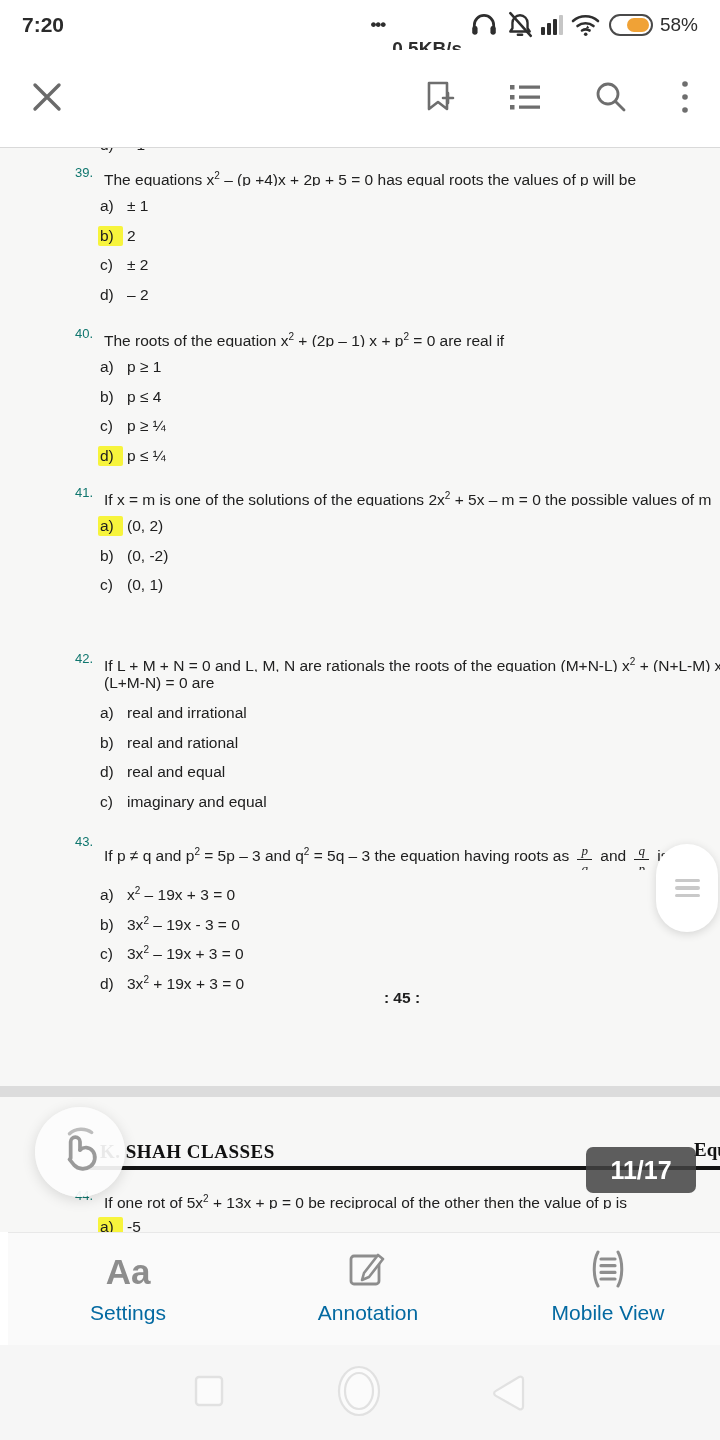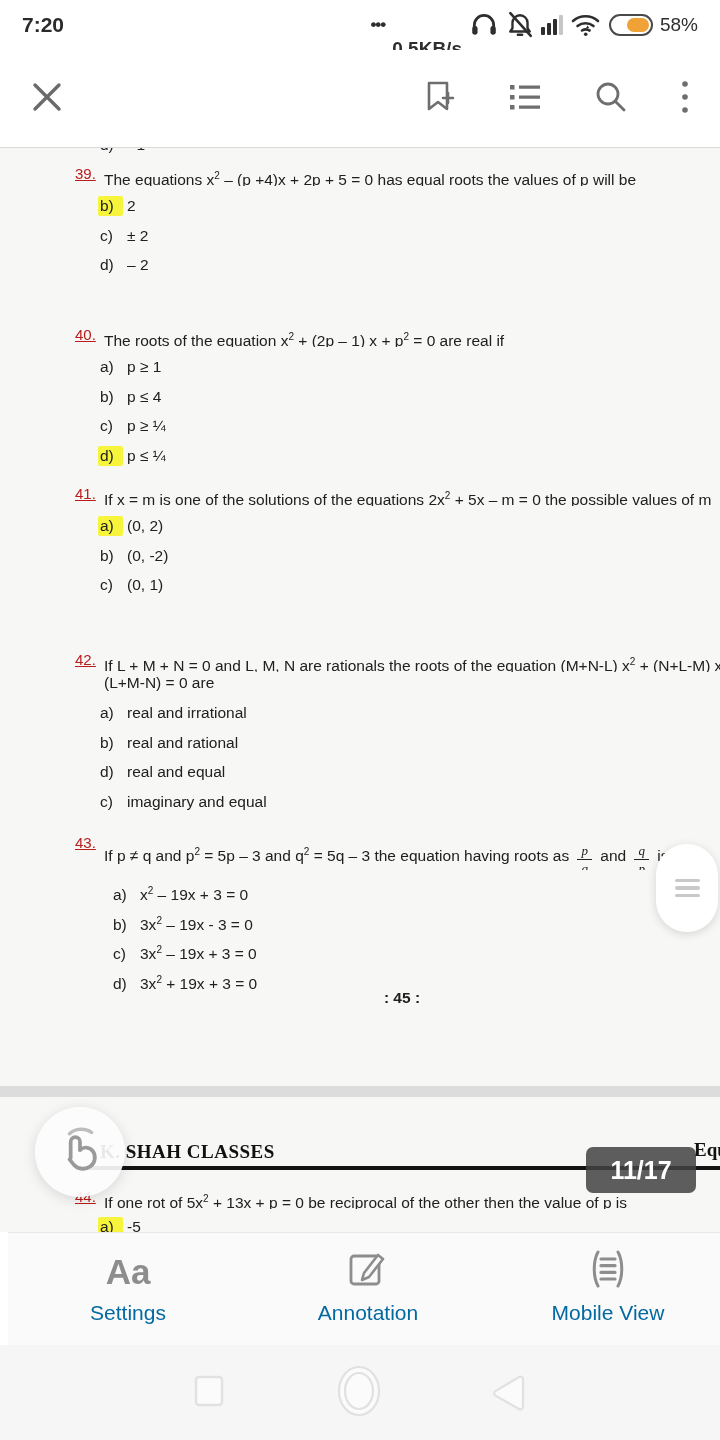--- a/index.html
+++ b/index.html
@@ -29,26 +29,26 @@
   .page1{position:absolute;top:148px;left:0;width:720px;height:938px;background:#f7f7f6;overflow:hidden;}
   .page-gap{position:absolute;top:1086px;left:0;width:720px;height:11px;background:#dcdcdc;}
   .page2{position:absolute;top:1097px;left:0;width:720px;height:135px;background:#f7f7f6;overflow:hidden;}
 
   .clip-top{position:absolute;top:0;left:0;width:720px;height:10px;overflow:hidden;}
   .clip-top .inner{transform:translateY(-12px);padding-left:100px;font-size:15.5px;color:#222;}
   .clip-top .inner .lbl{display:inline-block;width:27px;}
 
   .question{position:absolute;left:0;width:720px;overflow:hidden;}
   .q-head{display:flex;padding-left:75px;}
-  .q-num{flex:none;width:29px;font-size:15px;color:#b91c1c;text-decoration:underline;}
+  .q-num{flex:none;width:29px;font-size:13px;color:#0f766e;}
   .q-lines{flex:1;min-width:0;}
   .q-line{white-space:nowrap;overflow:hidden;font-size:15.5px;color:#202020;height:21px;line-height:21px;}
   .question[data-q="4"] .q-line{height:36px;line-height:36px;}
   .q-opts{margin-top:10px;}
-  .question[data-q="4"] .q-opts{margin-top:11px;margin-left:13px;}
+  .question[data-q="4"] .q-opts{margin-top:11px;}
   .question[data-q="5"] .q-opts{margin-top:8px;}
   .opt{height:29.5px;line-height:20px;padding-left:100px;font-size:15.5px;color:#202020;white-space:nowrap;}
   .opt-label{display:inline-block;min-width:21px;margin-right:6px;}
   .opt-label.hl{background:var(--hl,#f7f43c);border-radius:2px;padding:0 2px;margin-left:-2px;margin-right:4px;}
   .sup{font-size:10px;vertical-align:6px;}
   .frac{display:inline-flex;flex-direction:column;align-items:center;vertical-align:middle;margin:0 4px;font-family:"Liberation Serif",serif;font-style:italic;font-size:13px;line-height:1;transform:translateY(3px);}
   .frac .num{padding:0 4px 2px;border-bottom:1px solid #222;}
   .frac .den{padding-top:2px;}
 
   .page-footer{position:absolute;top:841px;left:342px;width:120px;text-align:center;font-size:15.5px;font-weight:bold;color:#202020;}
@@ -173,20 +173,21 @@
       <div class="inner"><span class="lbl">d)</span><span>- 1</span></div>
     </div>
     <div class="question" data-q="0" style="top:17px">
         <div class="q-head">
           <span class="q-num">39.</span>
           <div class="q-lines">
             <div class="q-line">The equations x<span class="sup">2</span> – (p +4)x + 2p + 5 = 0 has equal roots the values of p will be</div>
           </div>
         </div>
         <div class="q-opts">
+          <div class="opt"><span class="opt-label">a)</span><span>± 1</span></div>
           <div class="opt"><span class="opt-label hl">b)</span><span>2</span></div>
           <div class="opt"><span class="opt-label">c)</span><span>± 2</span></div>
           <div class="opt"><span class="opt-label">d)</span><span>– 2</span></div>
         </div>
       </div>
     <div class="question" data-q="1" style="top:178px">
         <div class="q-head">
           <span class="q-num">40.</span>
           <div class="q-lines">
             <div class="q-line">The roots of the equation x<span class="sup">2</span> + (2p – 1) x + p<span class="sup">2</span> = 0 are real if</div>

